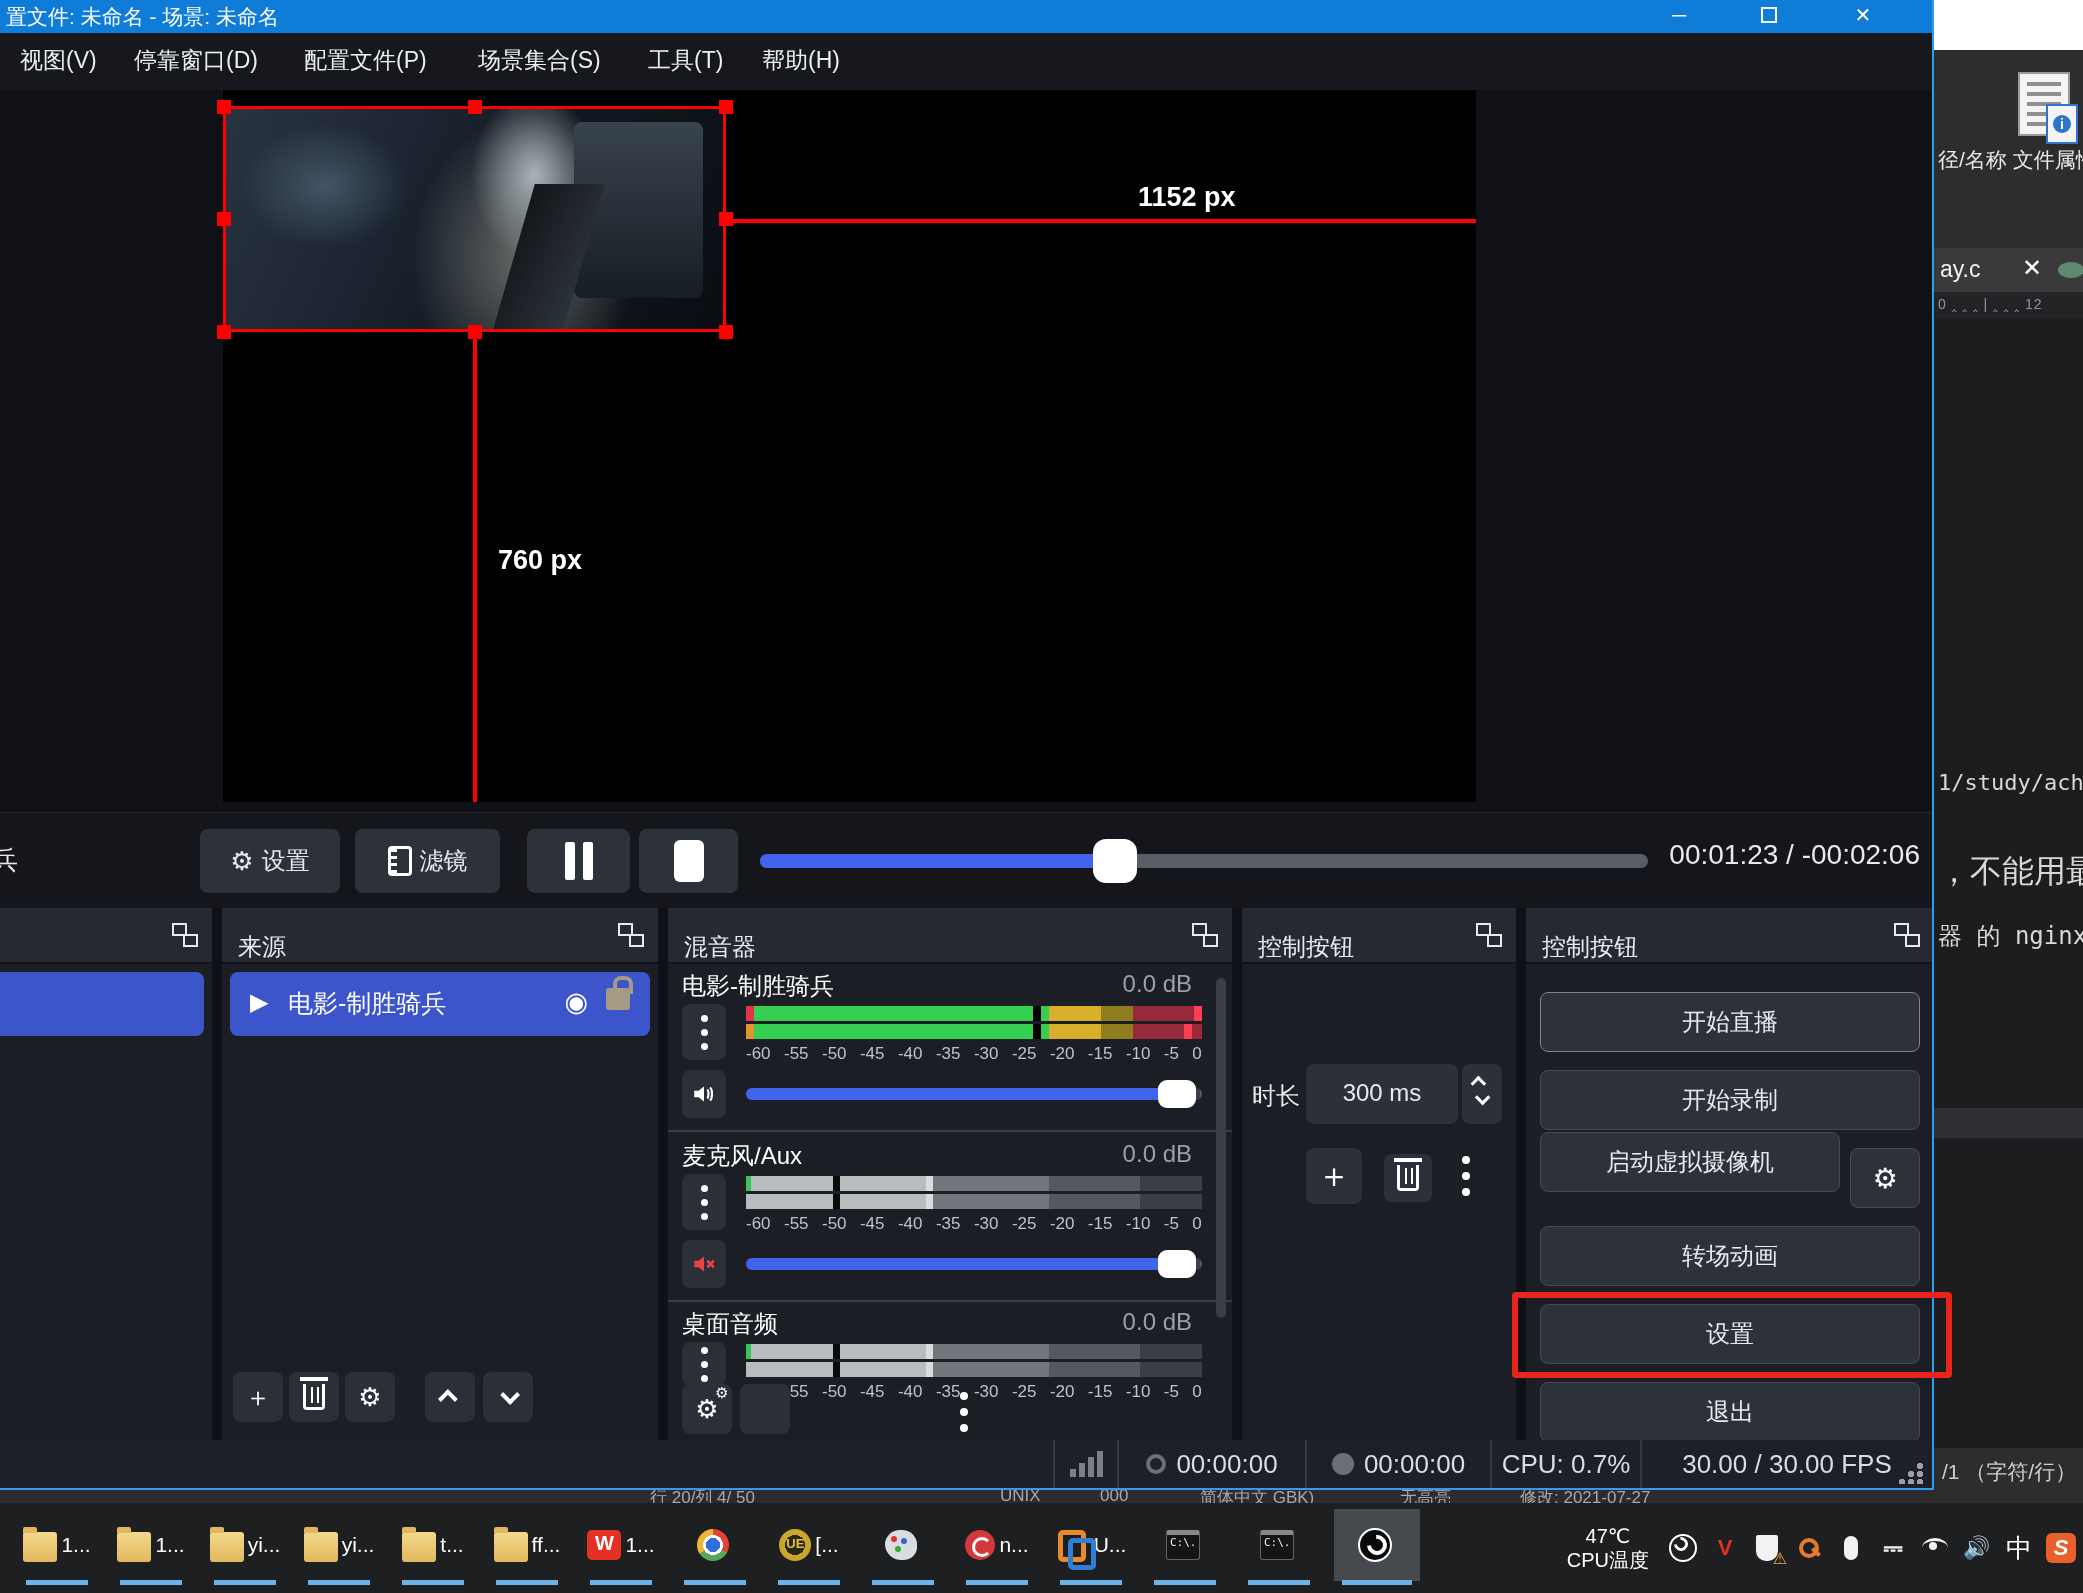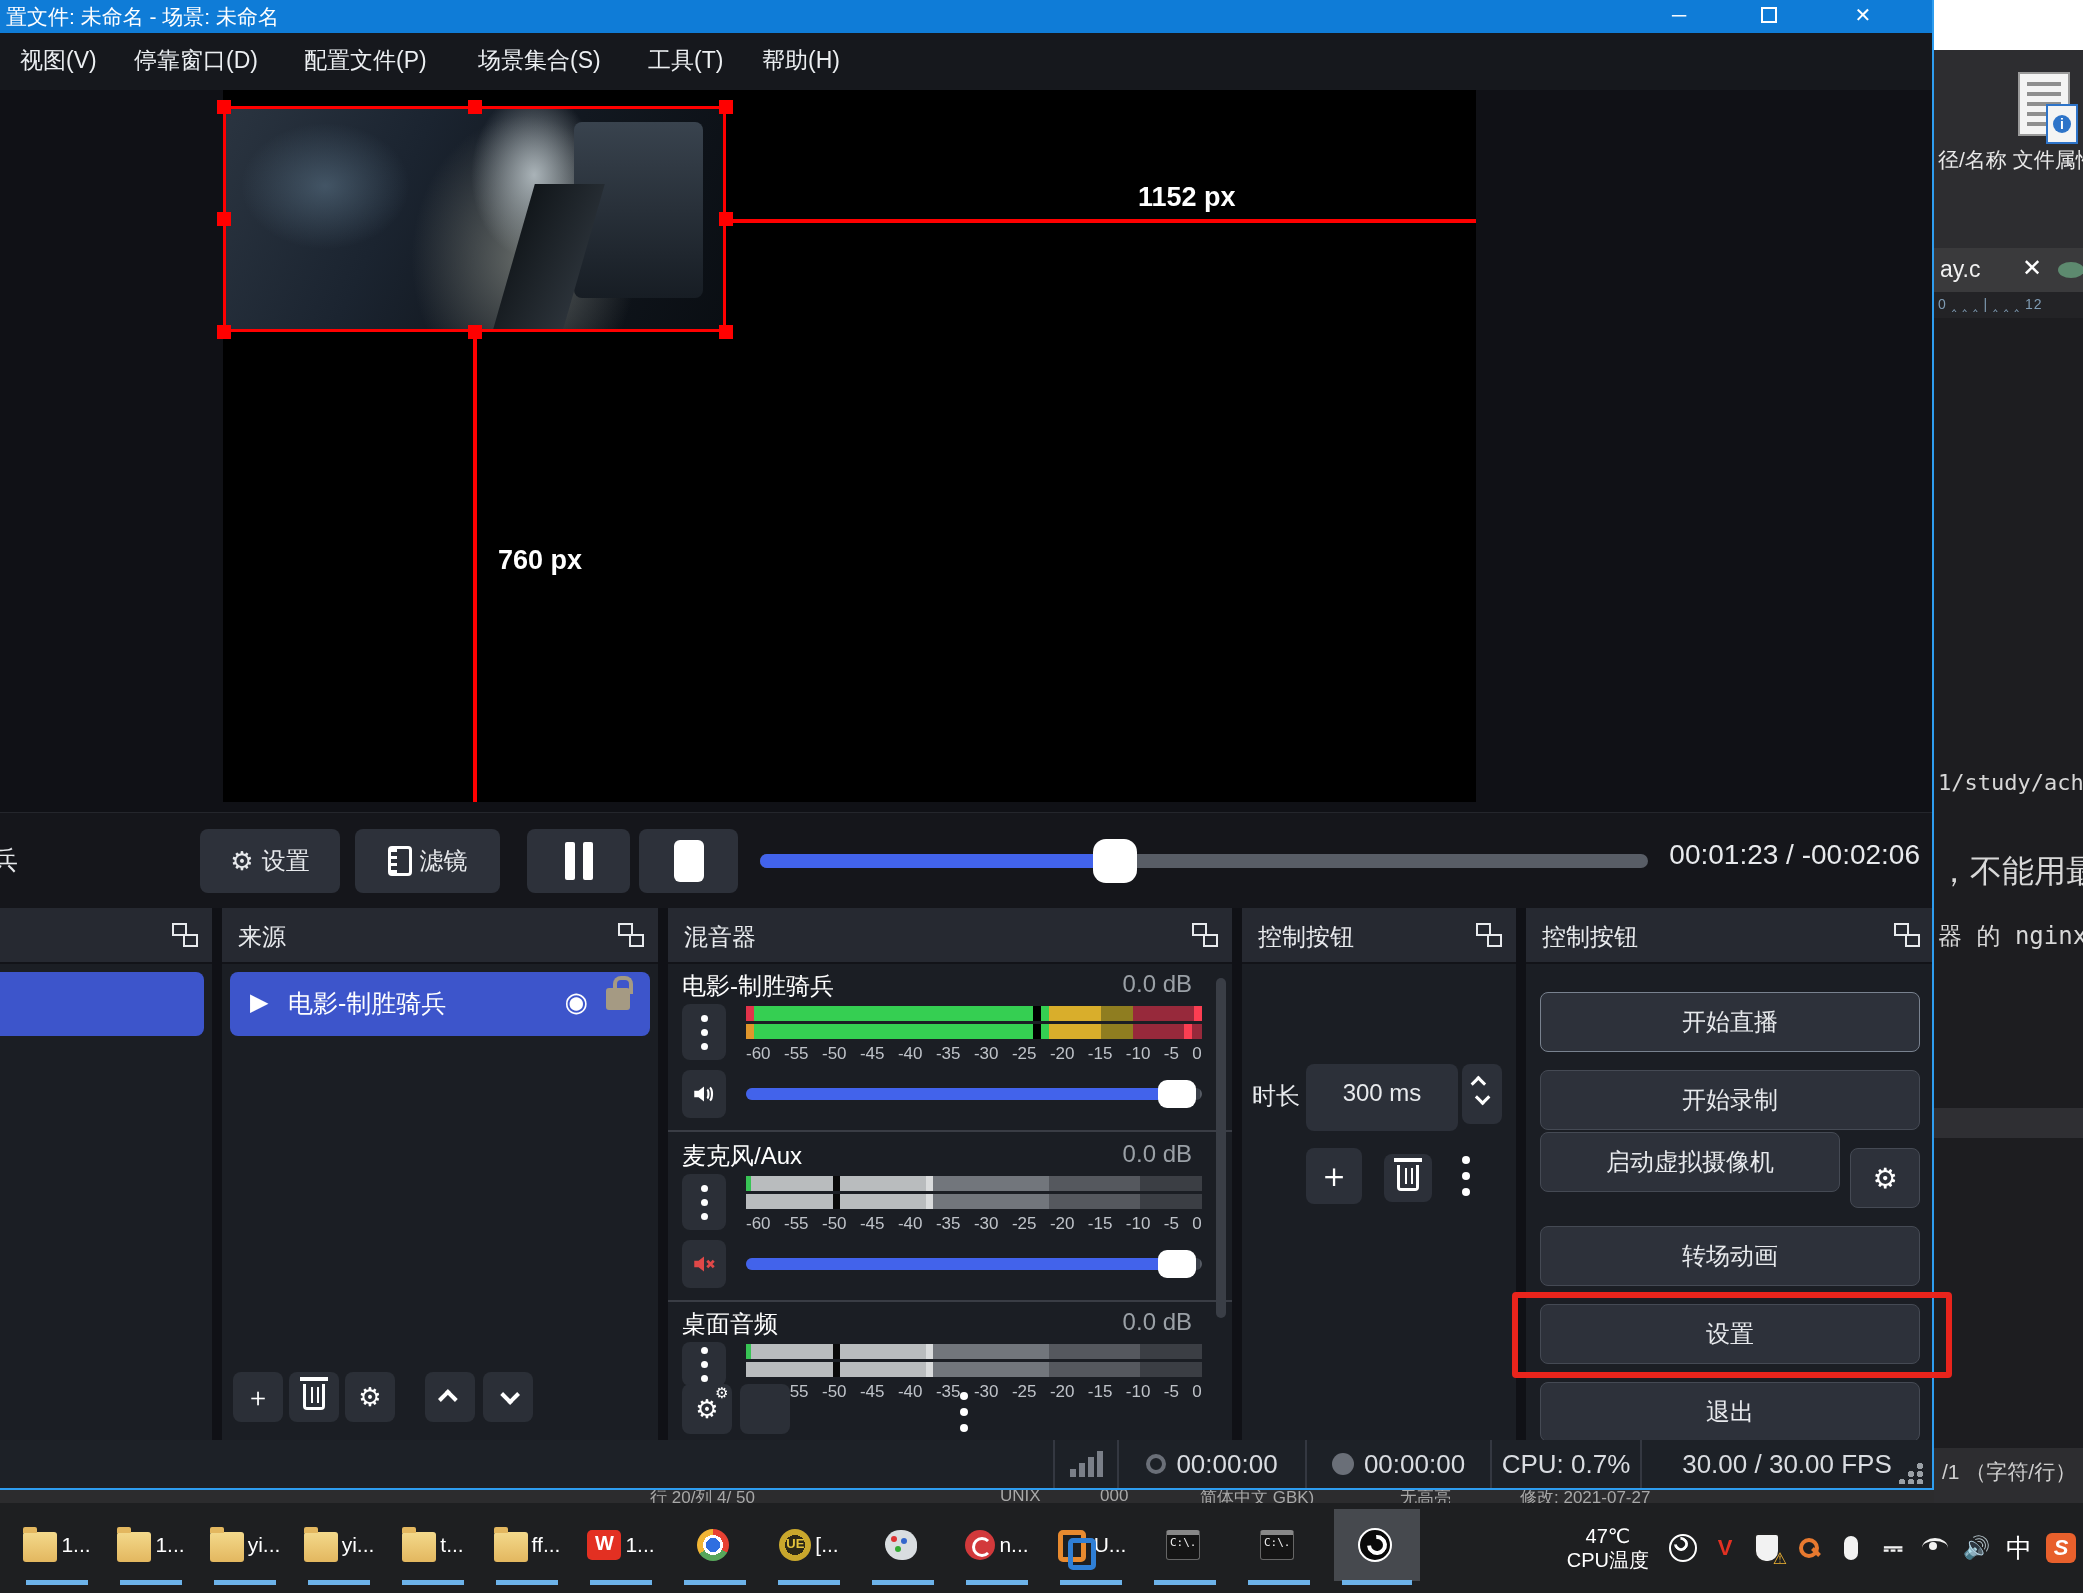--- a/index.html
+++ b/index.html
@@ -64,21 +64,21 @@
   .pause-ic{display:inline-flex;gap:8px;} .pause-ic i{width:10px;height:38px;background:#fff;border-radius:2px;}
   .stop-ic{width:30px;height:42px;background:#fff;border-radius:6px;}
   #seek-track{position:absolute;left:760px;top:41px;width:888px;height:14px;border-radius:7px;background:#585d66;}
   #seek-fill{position:absolute;left:0;top:0;width:355px;height:14px;border-radius:7px;background:#4263eb;}
   #seek-handle{position:absolute;left:333px;top:-15px;width:44px;height:44px;border-radius:13px;background:#fff;}
   #media-time{position:absolute;right:14px;top:26px;color:#e8eaed;font-size:28px;white-space:nowrap;}
 
   
   .panel{position:absolute;top:908px;height:532px;background:#1b1e24;}
   .phead{position:absolute;left:0;top:0;width:100%;height:56px;background:#262931;border-bottom:2px solid #121318;color:#e8eaed;}
-  .phead .ptitle{position:absolute;left:16px;top:13px;font-size:24px;white-space:nowrap;}
+  .phead .ptitle{position:absolute;left:16px;top:23px;font-size:24px;white-space:nowrap;}
   .popout{position:absolute;right:14px;top:15px;width:26px;height:24px;}
   .popout i{position:absolute;width:15px;height:13px;border:2px solid #e8eaed;background:#262931;}
   .popout i:first-child{left:0;top:0;} .popout i:last-child{right:0;bottom:0;}
   #panel-scenes{left:0;width:212px;}
   #panel-sources{left:222px;width:436px;}
   #panel-mixer{left:668px;width:564px;}
   #panel-trans{left:1242px;width:274px;}
   #panel-controls{left:1526px;width:408px;}
 
   .scene-row{position:absolute;left:0;top:64px;width:204px;height:64px;background:#3d55cb;border-radius:0 8px 8px 0;}
@@ -120,21 +120,21 @@
   .gearsmall{position:relative;font-size:26px;color:#fff;}
   .gearsmall::after{content:"\2699";position:absolute;right:-10px;top:-10px;font-size:15px;}
 
   
   .dropdown{position:absolute;left:14px;top:76px;width:246px;height:64px;background:#2c3039;border-radius:8px;color:#e8eaed;}
   .dropdown .dtext{position:absolute;left:16px;top:16px;font-size:24px;white-space:nowrap;}
   .dropdown .dsep{position:absolute;right:52px;top:8px;width:2px;height:48px;background:#1b1e24;}
   .dropdown .darr{position:absolute;right:16px;top:20px;font-size:18px;}
   .durrow{position:absolute;left:0;top:156px;width:100%;height:64px;color:#e8eaed;}
   .durrow .dlabel{position:absolute;left:10px;top:16px;font-size:24px;}
-  .durrow .dinput{position:absolute;left:64px;top:0;width:152px;height:67px;background:#2c3039;border-radius:8px;font-size:24px;text-align:center;line-height:58px;}
+  .durrow .dinput{position:absolute;left:64px;top:0;width:152px;height:60px;background:#2c3039;border-radius:8px;font-size:24px;text-align:center;line-height:58px;}
   .spin{position:absolute;left:220px;top:0;width:40px;height:60px;background:#2c3039;border-radius:8px;}
   .spin .chev{border-width:3px;width:11px;height:11px;position:absolute;left:13px;}
   .spin .up{top:12px;} .spin .down{top:30px;}
   .trow{position:absolute;left:0;top:240px;width:100%;height:60px;}
   .tplus{position:absolute;left:64px;top:0;width:56px;height:56px;background:#2c3039;border-radius:8px;color:#fff;font-size:34px;display:flex;align-items:center;justify-content:center;}
   .ttrash{position:absolute;left:142px;top:6px;width:48px;height:48px;background:#2c3039;border-radius:8px;display:flex;align-items:center;justify-content:center;}
   .tdots{position:absolute;left:220px;top:8px;display:flex;flex-direction:column;gap:8px;align-items:center;}
   .tdots i{width:8px;height:8px;border-radius:50%;background:#fff;}
 
   

